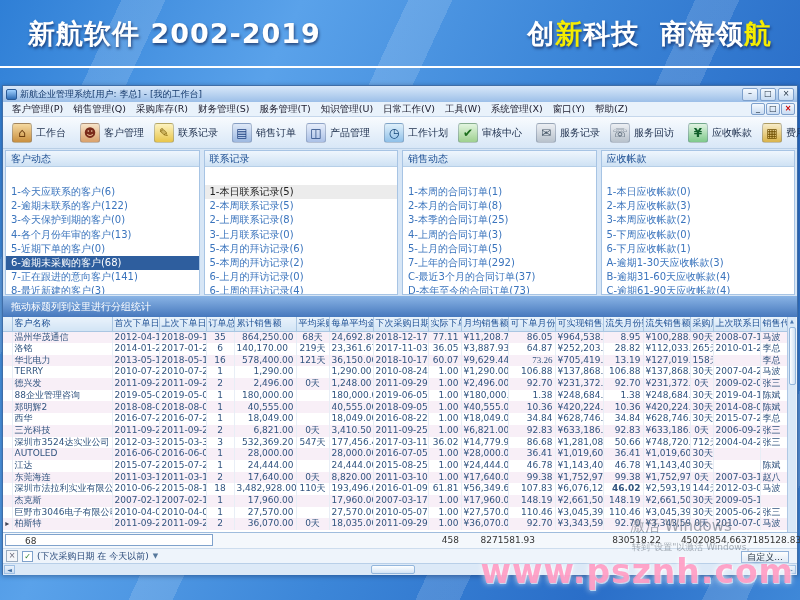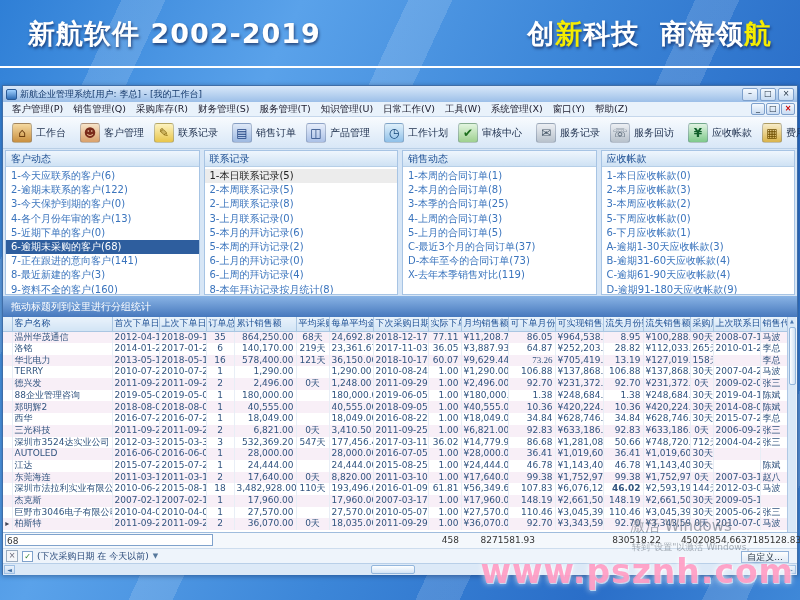--- a/index.html
+++ b/index.html
@@ -49,21 +49,21 @@
   .ic-service{background:linear-gradient(#eceff3,#b8c2cc);color:#4a5a6a;}
   .ic-visit{background:linear-gradient(#eceff3,#b8c2cc);color:#4a5a6a;}
   .ic-receivable{background:linear-gradient(#e0f3e2,#7ec98a);color:#0f5f2a;font-weight:bold;}
   .ic-expense{background:linear-gradient(#f7ecc8,#d9b34a);color:#6e4e00;}
   
   .panels{position:absolute;top:63px;left:0;right:0;height:147px;display:flex;gap:4px;
     background:#d7e6f6;padding:1px 2px;box-sizing:border-box;}
   .panel{flex:1;min-width:0;background:#fff;border:1px solid #a7c4e4;display:flex;flex-direction:column;}
   .panel-h{height:15px;line-height:15px;background:linear-gradient(#eff6fd,#cfe2f4);
     border-bottom:1px solid #b6cfe8;font-size:10px;color:#1d4f93;padding-left:5px;}
-  .panel-items{flex:1;overflow:hidden;padding-top:2px;}
+  .panel-items{flex:1;overflow:hidden;padding-top:18px;}
   .p-item{font-size:10px;line-height:14.2px;color:#3a74bd;padding-left:5px;white-space:nowrap;overflow:hidden;}
   .p-item.sel-dark{background:#2e5e9e;color:#fff;}
   .p-item.sel-light{background:#ececec;color:#222;}
   
   .groupbar{position:absolute;top:210px;left:0;right:0;height:21px;line-height:21px;
     background:linear-gradient(#8ab4e5,#4678bd);color:#fff;font-size:10px;padding-left:8px;box-sizing:border-box;}
   
   .grid{position:absolute;top:231px;left:0;width:785px;height:215px;background:#fff;overflow:hidden;}
   table{border-collapse:collapse;table-layout:fixed;width:785px;font-size:9px;}
   th{height:14px;background:linear-gradient(#eaf3fb,#d2e4f5);border-right:1px solid #aac6e2;
@@ -74,21 +74,21 @@
   tr.odd td{background:#f8eff7;}
   td.marker{color:#445;text-align:center;padding:0;font-size:8px;}
   .vscroll{position:absolute;right:1px;top:231px;width:8px;height:215px;background:#d9e8f7;
     border-left:1px solid #b0c8e4;font-size:5px;color:#4a78b0;text-align:center;line-height:8px;}
   .vs-thumb{position:absolute;top:10px;left:1px;width:5px;height:56px;
     background:linear-gradient(90deg,#fdfeff,#cfe1f4);border:1px solid #93b6dc;border-radius:2px;}
   
   .summary{position:absolute;top:446px;left:0;right:0;height:16px;background:#f4f8fc;
     border-top:1px solid #9fbddd;font-size:9px;color:#333;}
   .count-box{position:absolute;left:2px;top:1px;width:208px;height:12px;background:#fff;
-    border:1px solid #7fa2cc;line-height:12px;padding-left:1px;box-sizing:border-box;}
+    border:1px solid #7fa2cc;line-height:12px;padding-left:19px;box-sizing:border-box;}
   .total{position:absolute;top:2px;text-align:right;}
   .filterbar{position:absolute;top:462px;left:0;right:0;height:15px;background:#eef4fb;
     border-top:1px solid #cdddee;display:flex;align-items:center;font-size:9px;color:#2a4a7a;
     gap:4px;padding-left:3px;box-sizing:border-box;}
   .fx{width:10px;height:10px;border:1px solid #9aacc0;line-height:9px;text-align:center;
     color:#667;background:#f4f6f9;font-size:8px;}
   .fcheck{width:9px;height:9px;border:1px solid #7fa2cc;background:#fff;color:#2a7a2a;
     font-size:8px;line-height:9px;text-align:center;}
   .fcaret{color:#56789c;font-size:7px;}
   .custom-btn{position:absolute;right:8px;top:2px;width:48px;height:12px;
@@ -233,20 +233,21 @@
           </div>
         </div>
         <div class="panel">
           <div class="panel-h">销售动态</div>
           <div class="panel-items">
             <div class="p-item">1-本周的合同订单(1)</div>
             <div class="p-item">2-本月的合同订单(8)</div>
             <div class="p-item">3-本季的合同订单(25)</div>
             <div class="p-item">4-上周的合同订单(3)</div>
             <div class="p-item">5-上月的合同订单(5)</div>
+            <div class="p-item">7-上年的合同订单(292)</div>
             <div class="p-item">C-最近3个月的合同订单(37)</div>
             <div class="p-item">D-本年至今的合同订单(73)</div>
             <div class="p-item">X-去年本季销售对比(119)</div>
           </div>
         </div>
         <div class="panel">
           <div class="panel-h">应收帐款</div>
           <div class="panel-items">
             <div class="p-item">1-本日应收帐款(0)</div>
             <div class="p-item">2-本月应收帐款(3)</div>
@@ -329,21 +330,21 @@
               <td style="text-align: center;">90天</td>
               <td style="text-align: center;">2008-07-12</td>
               <td style="text-align: left;">马波</td>
             </tr>
             <tr>
               <td class="marker"></td>
               <td style="text-align: left;">洛铭</td>
               <td style="text-align: center;">2014-01-22</td>
               <td style="text-align: center;">2017-01-22</td>
               <td style="text-align: center;">6</td>
-              <td style="text-align: right;">140,170.00</td>
+              <td style="">140,170.00</td>
               <td style="text-align: center;">219天</td>
               <td style="text-align: right;">23,361.67</td>
               <td style="text-align: left;">2017-11-03</td>
               <td style="text-align: right;">36.05</td>
               <td style="text-align: right;">¥3,887.93</td>
               <td style="text-align: right;">64.87</td>
               <td style="text-align: right;">¥252,203.69</td>
               <td style="text-align: right;">28.82</td>
               <td style="text-align: right;">¥112,033.69</td>
               <td style="text-align: center;">265天</td>

